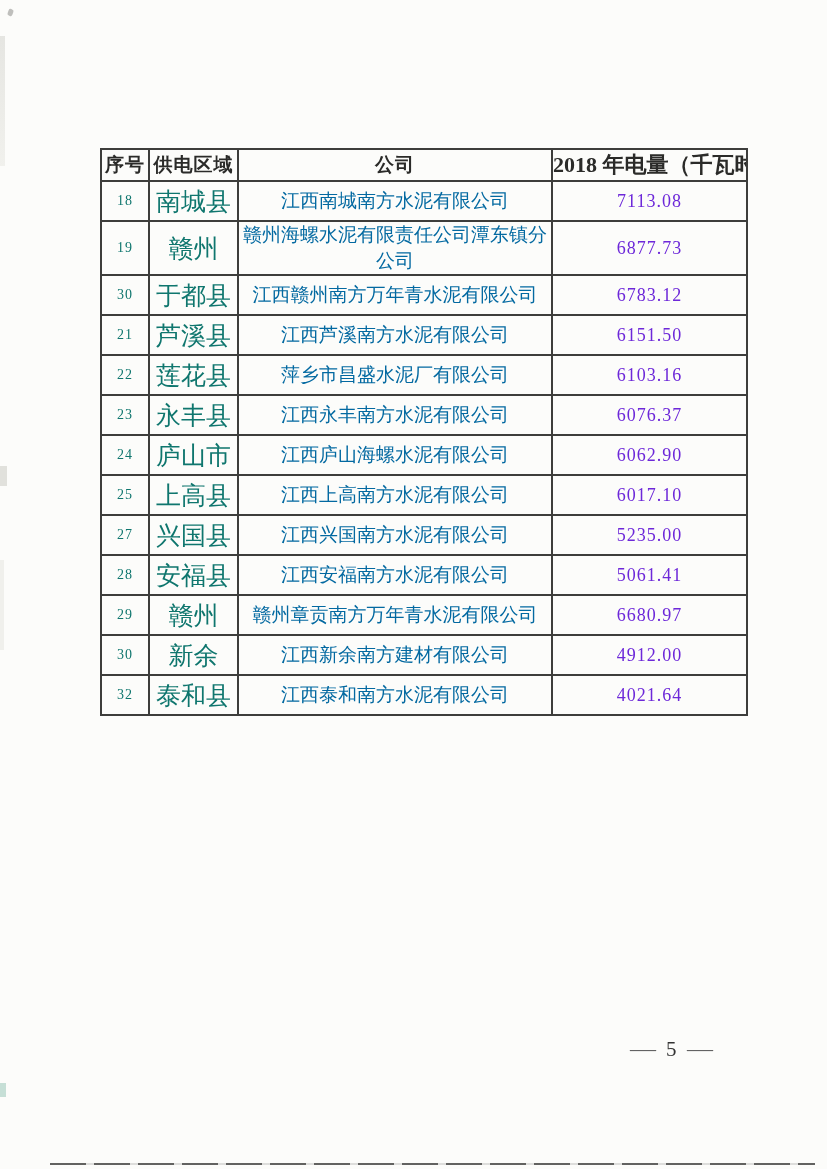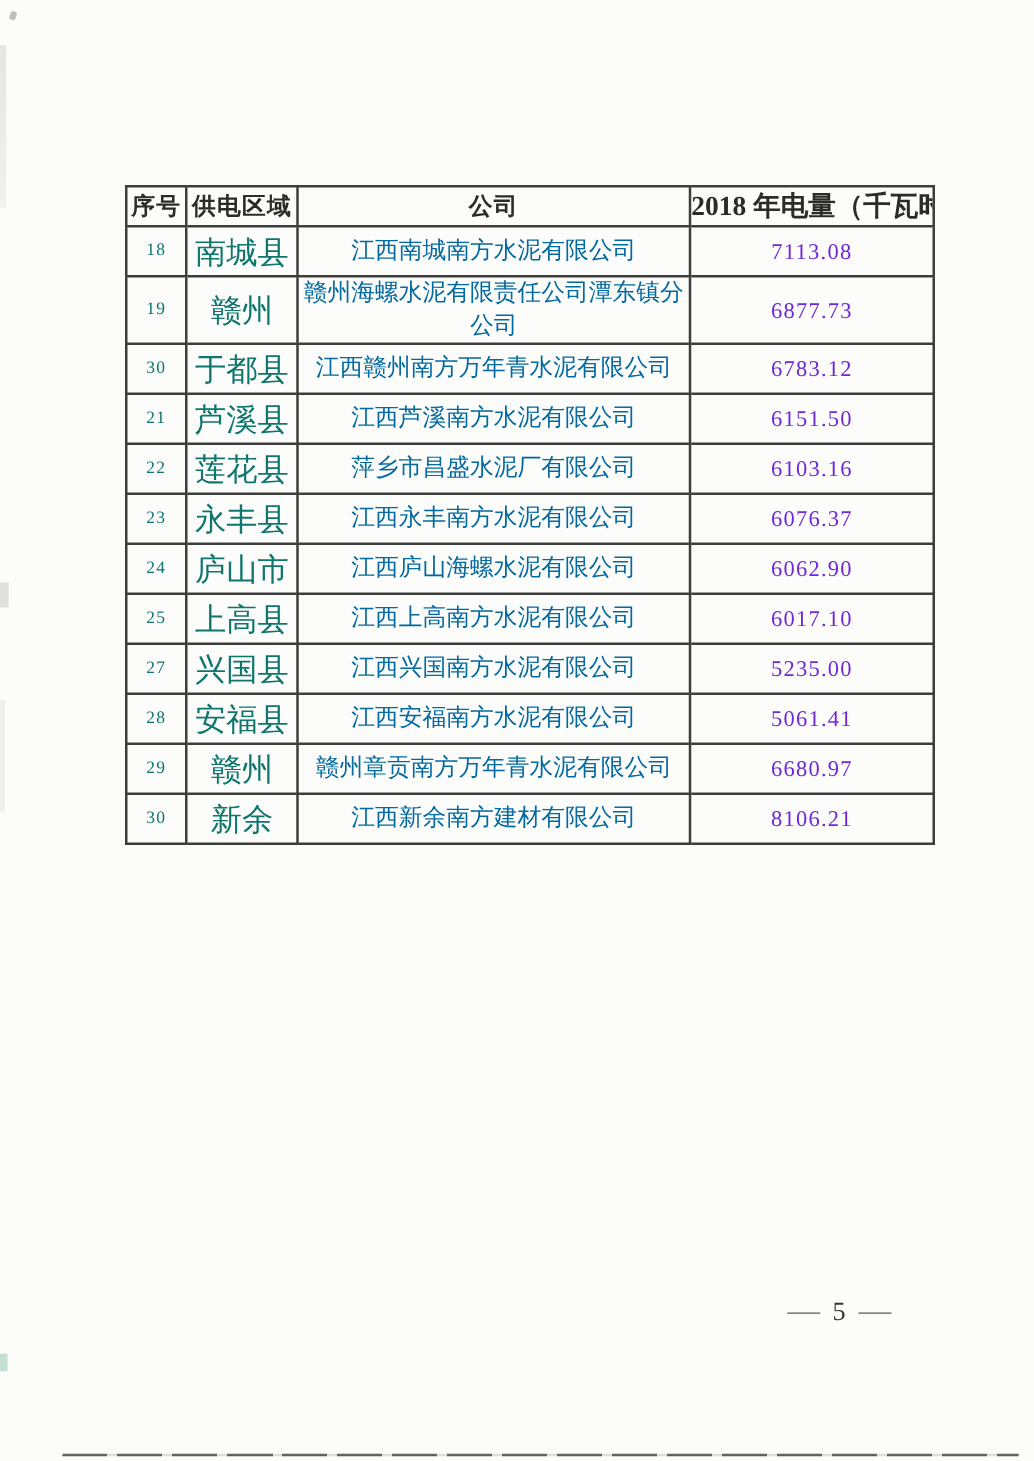--- a/index.html
+++ b/index.html
@@ -208,21 +208,27 @@
       <tr class="row">
         <td class="c-no">29</td>
         <td class="c-area">赣州</td>
         <td class="c-co">赣州章贡南方万年青水泥有限公司</td>
         <td class="c-en">6680.97</td>
       </tr>
       <tr class="row">
         <td class="c-no">30</td>
         <td class="c-area">新余</td>
         <td class="c-co">江西新余南方建材有限公司</td>
-        <td class="c-en">8106.21</td>
+        <td class="c-en">4912.00</td>
+      </tr>
+      <tr class="row">
+        <td class="c-no">32</td>
+        <td class="c-area">泰和县</td>
+        <td class="c-co">江西泰和南方水泥有限公司</td>
+        <td class="c-en">4021.64</td>
       </tr>
     </tbody>
   </table>
 
   <div class="page-footer">
     <span class="dash">—</span>
     <span class="num">5</span>
     <span class="dash">—</span>
   </div>
 

